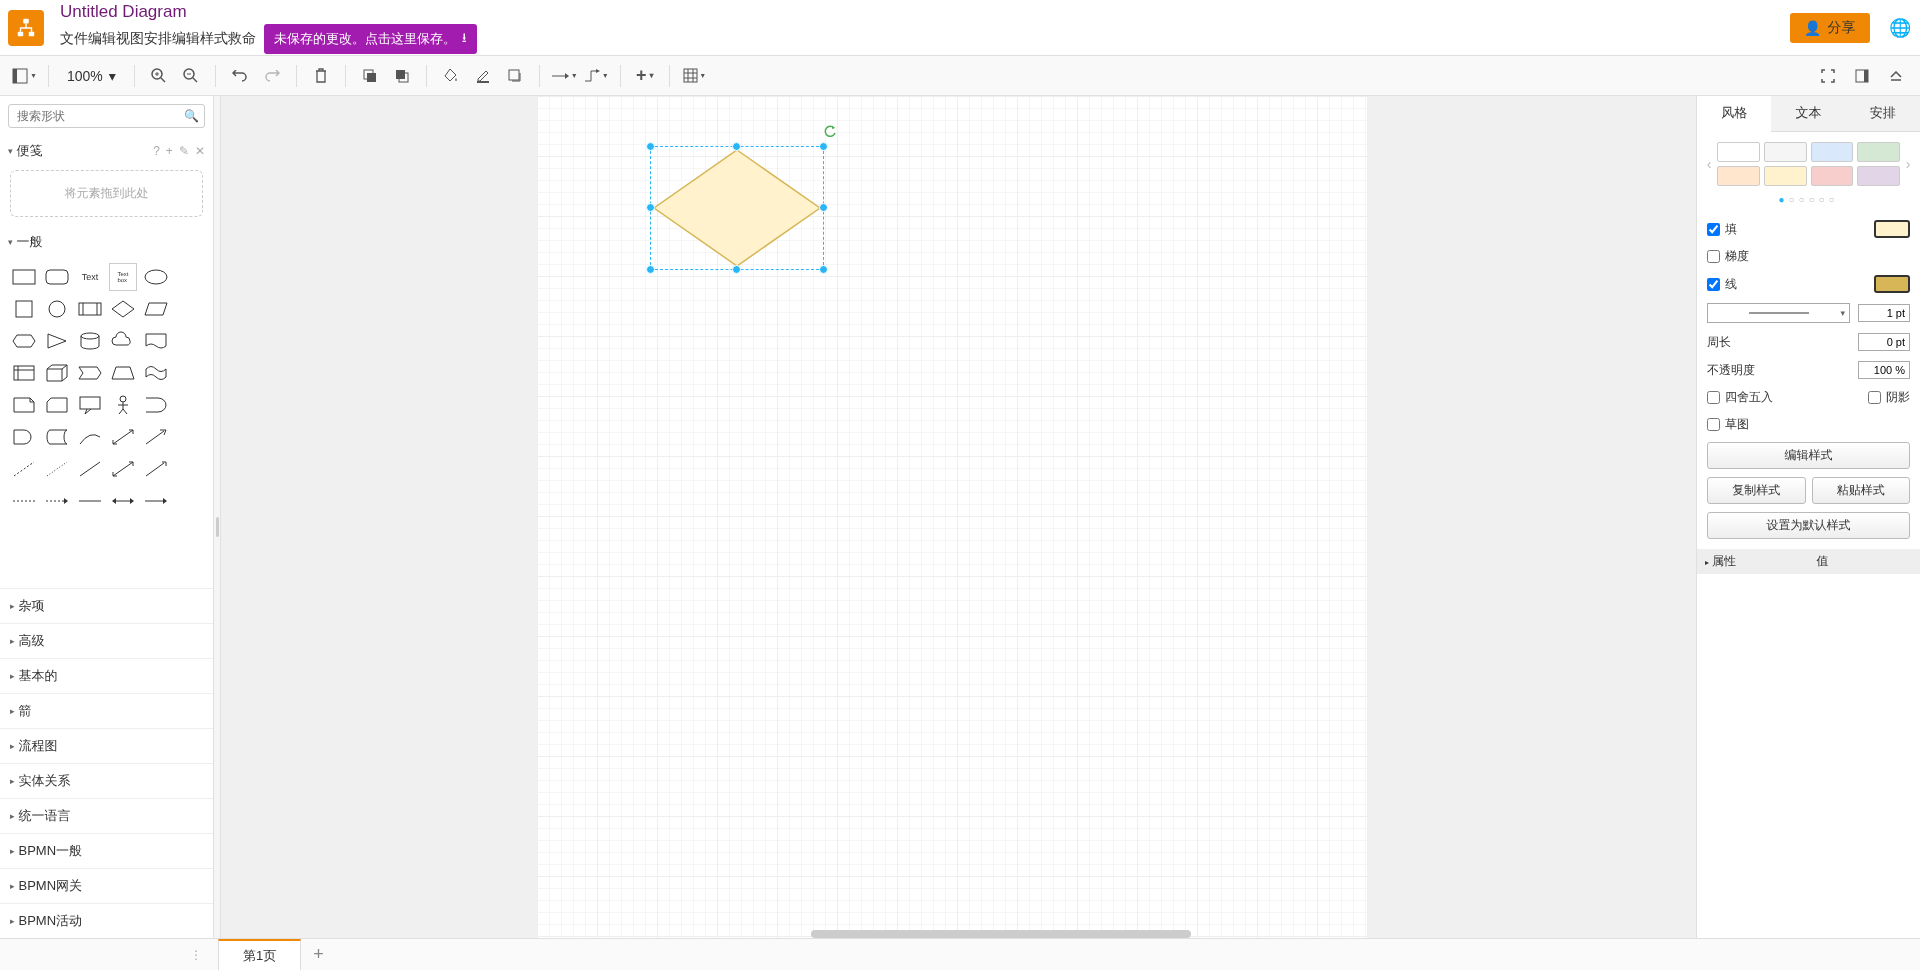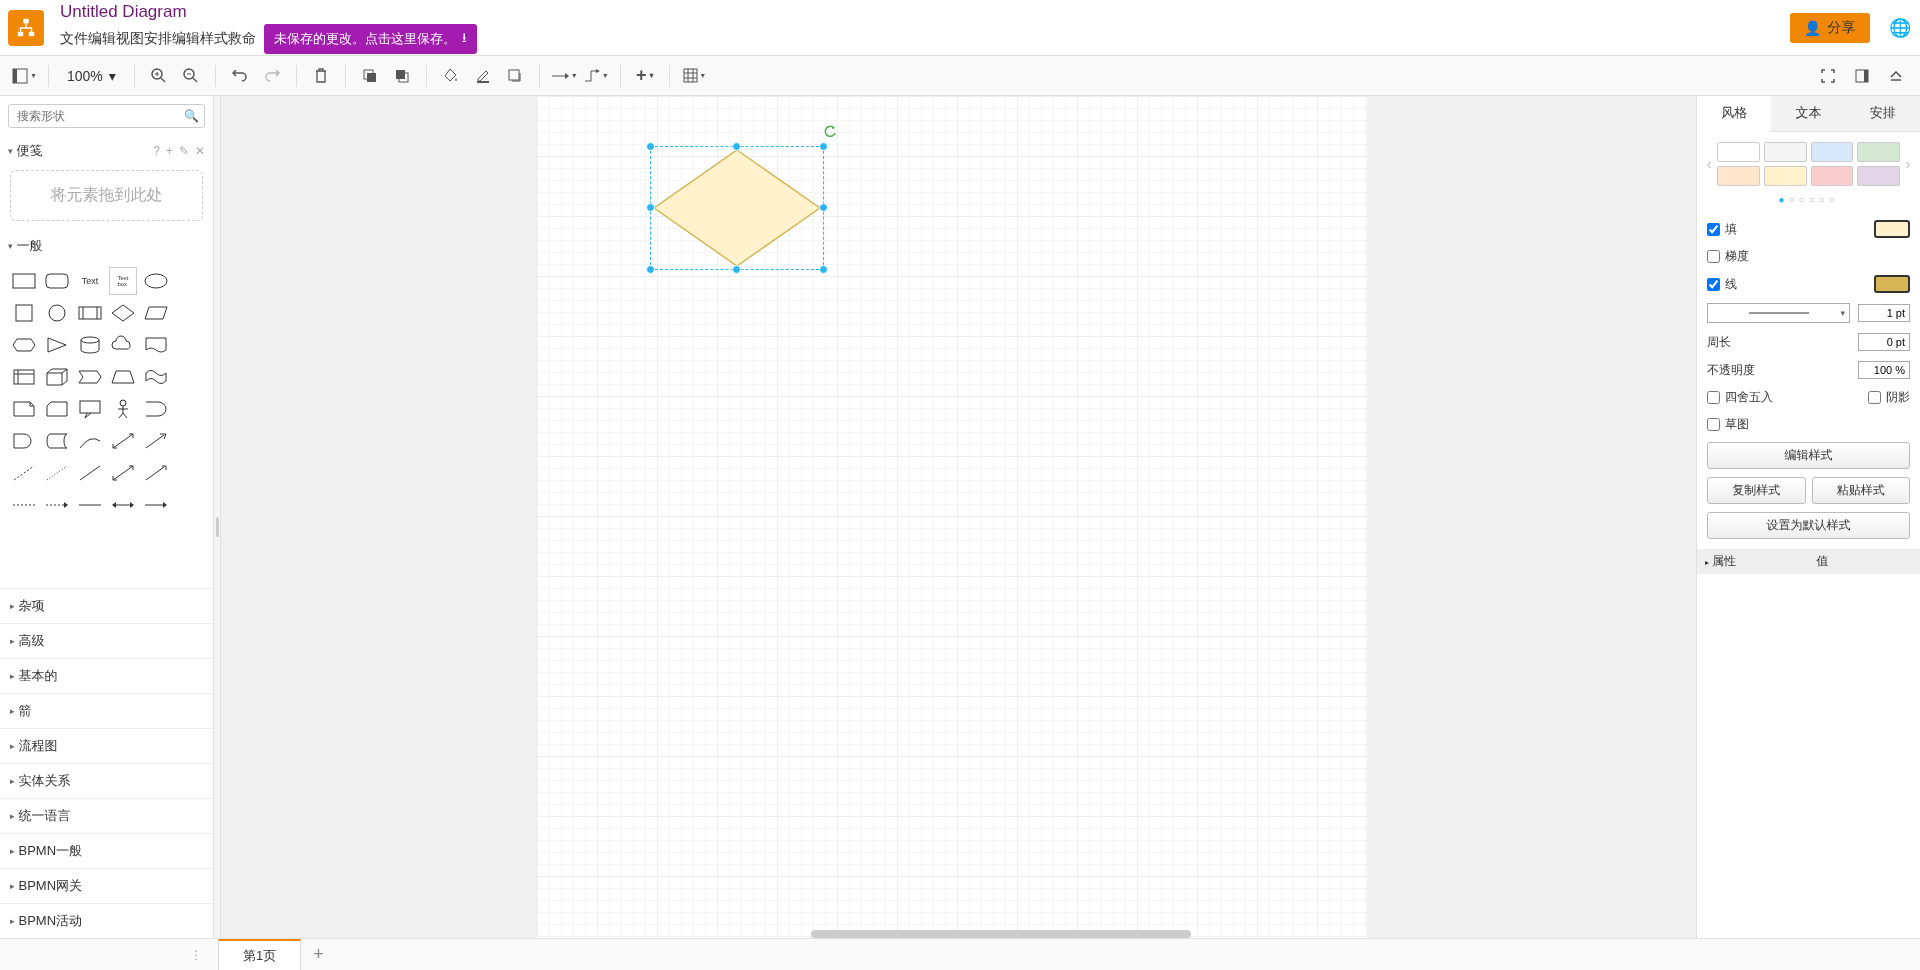--- a/index.html
+++ b/index.html
@@ -29,21 +29,21 @@
 .main { display: flex; height: calc(970px - 56px - 40px - 32px); }
 
 
 .left-panel { width: 214px; border-right: 1px solid #e0e0e0; overflow-y: auto; background: #fff; display: flex; flex-direction: column; }
 .search-box { margin: 8px; position: relative; }
 .search-box input { width: 100%; padding: 4px 24px 4px 8px; border: 1px solid #ccc; border-radius: 3px; font-size: 12px; }
 .search-box .search-icon { position: absolute; right: 6px; top: 5px; color: #888; }
 .panel-section-hdr { display: flex; align-items: center; padding: 6px 8px; font-size: 13px; cursor: pointer; }
 .panel-section-hdr .tri { font-size: 9px; margin-right: 4px; color: #666; }
 .panel-section-hdr .hdr-actions { margin-left: auto; display: flex; gap: 6px; color: #aaa; font-size: 12px; }
-.scratchpad-drop { margin: 4px 10px 10px; border: 1.5px dashed #ccc; border-radius: 6px; padding: 14px 8px; text-align: center; color: #aaa; font-size: 16px; }
+.scratchpad-drop { margin: 4px 10px 10px; border: 1.5px dashed #ccc; border-radius: 6px; padding: 14px 8px; text-align: center; color: #aaa; font-size: 12px; }
 .shape-grid { display: grid; grid-template-columns: repeat(6, 1fr); gap: 4px; padding: 6px 10px; }
 .shape-cell { height: 28px; display: flex; align-items: center; justify-content: center; cursor: grab; }
 .shape-cell svg { width: 26px; height: 20px; }
 .shape-text { font-size: 9px; }
 .panel-collapse-list { margin-top: auto; }
 .panel-collapse-item { padding: 8px 10px; font-size: 13px; border-top: 1px solid #eee; cursor: pointer; display: flex; align-items: center; gap: 4px; }
 .panel-collapse-item .tri { font-size: 9px; color: #666; }
 .more-shapes { padding: 10px; color: #f08705; font-size: 13px; cursor: pointer; border-top: 1px solid #eee; }
 
 

